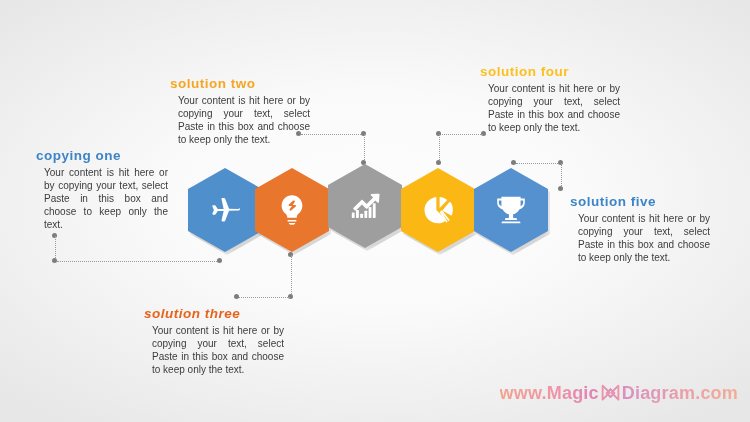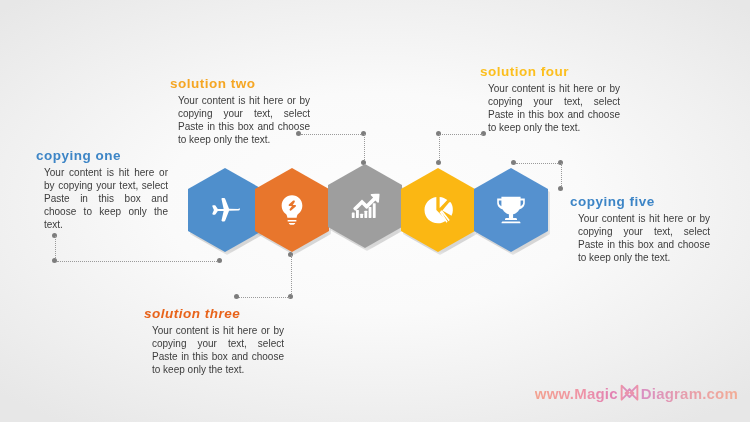--- a/index.html
+++ b/index.html
@@ -46,21 +46,21 @@
     position:absolute;width:5px;height:5px;border-radius:50%;
     background:#7d7d7d;
   }
   .lh{position:absolute;height:0;border-top:1px dotted #9a9a9a;}
   .lv{position:absolute;width:0;border-left:1px dotted #9a9a9a;}
 
   
   #logo{
     position:absolute;right:12px;bottom:18px;
     display:flex;align-items:center;
-    font-size:15px;font-weight:bold;letter-spacing:.2px;
+    font-size:18px;font-weight:bold;letter-spacing:.2px;
     white-space:nowrap;
   }
   .lg1{
     background:linear-gradient(90deg,#f3a28f 0%,#ef94a6 55%,#e07fb4 100%);
     -webkit-background-clip:text;background-clip:text;color:transparent;
   }
   .lg2{
     background:linear-gradient(90deg,#d98fc2 0%,#e9a0a8 55%,#f2ad96 100%);
     -webkit-background-clip:text;background-clip:text;color:transparent;
   }
@@ -174,21 +174,21 @@
     <div class="head" style="color:#e8631a;font-style:italic;">solution  three</div>
     <p class="body">Your content is hit here or by copying your text, select Paste in this box and choose to keep only the text.</p>
   </div>
 
   <div class="block indent" style="left:480px;top:64px;width:140px;">
     <div class="head" style="color:#fcbf1e;">solution  four</div>
     <p class="body">Your content is hit here or by copying your text, select Paste in this box and choose to keep only the text.</p>
   </div>
 
   <div class="block indent" style="left:570px;top:194px;width:140px;">
-    <div class="head" style="color:#3d85c6;">copying  five</div>
+    <div class="head" style="color:#3d85c6;">solution  five</div>
     <p class="body">Your content is hit here or by copying your text, select Paste in this box and choose to keep only the text.</p>
   </div>
 
   <div id="logo">
     <span class="lg1">www.Magic</span>
     <span class="lgmark">
       <svg viewBox="0 0 24 24" aria-hidden="true">
         <defs>
           <linearGradient id="mg" x1="0" y1="0" x2="1" y2="0">
             <stop offset="0%" stop-color="#ef94a6"></stop>

